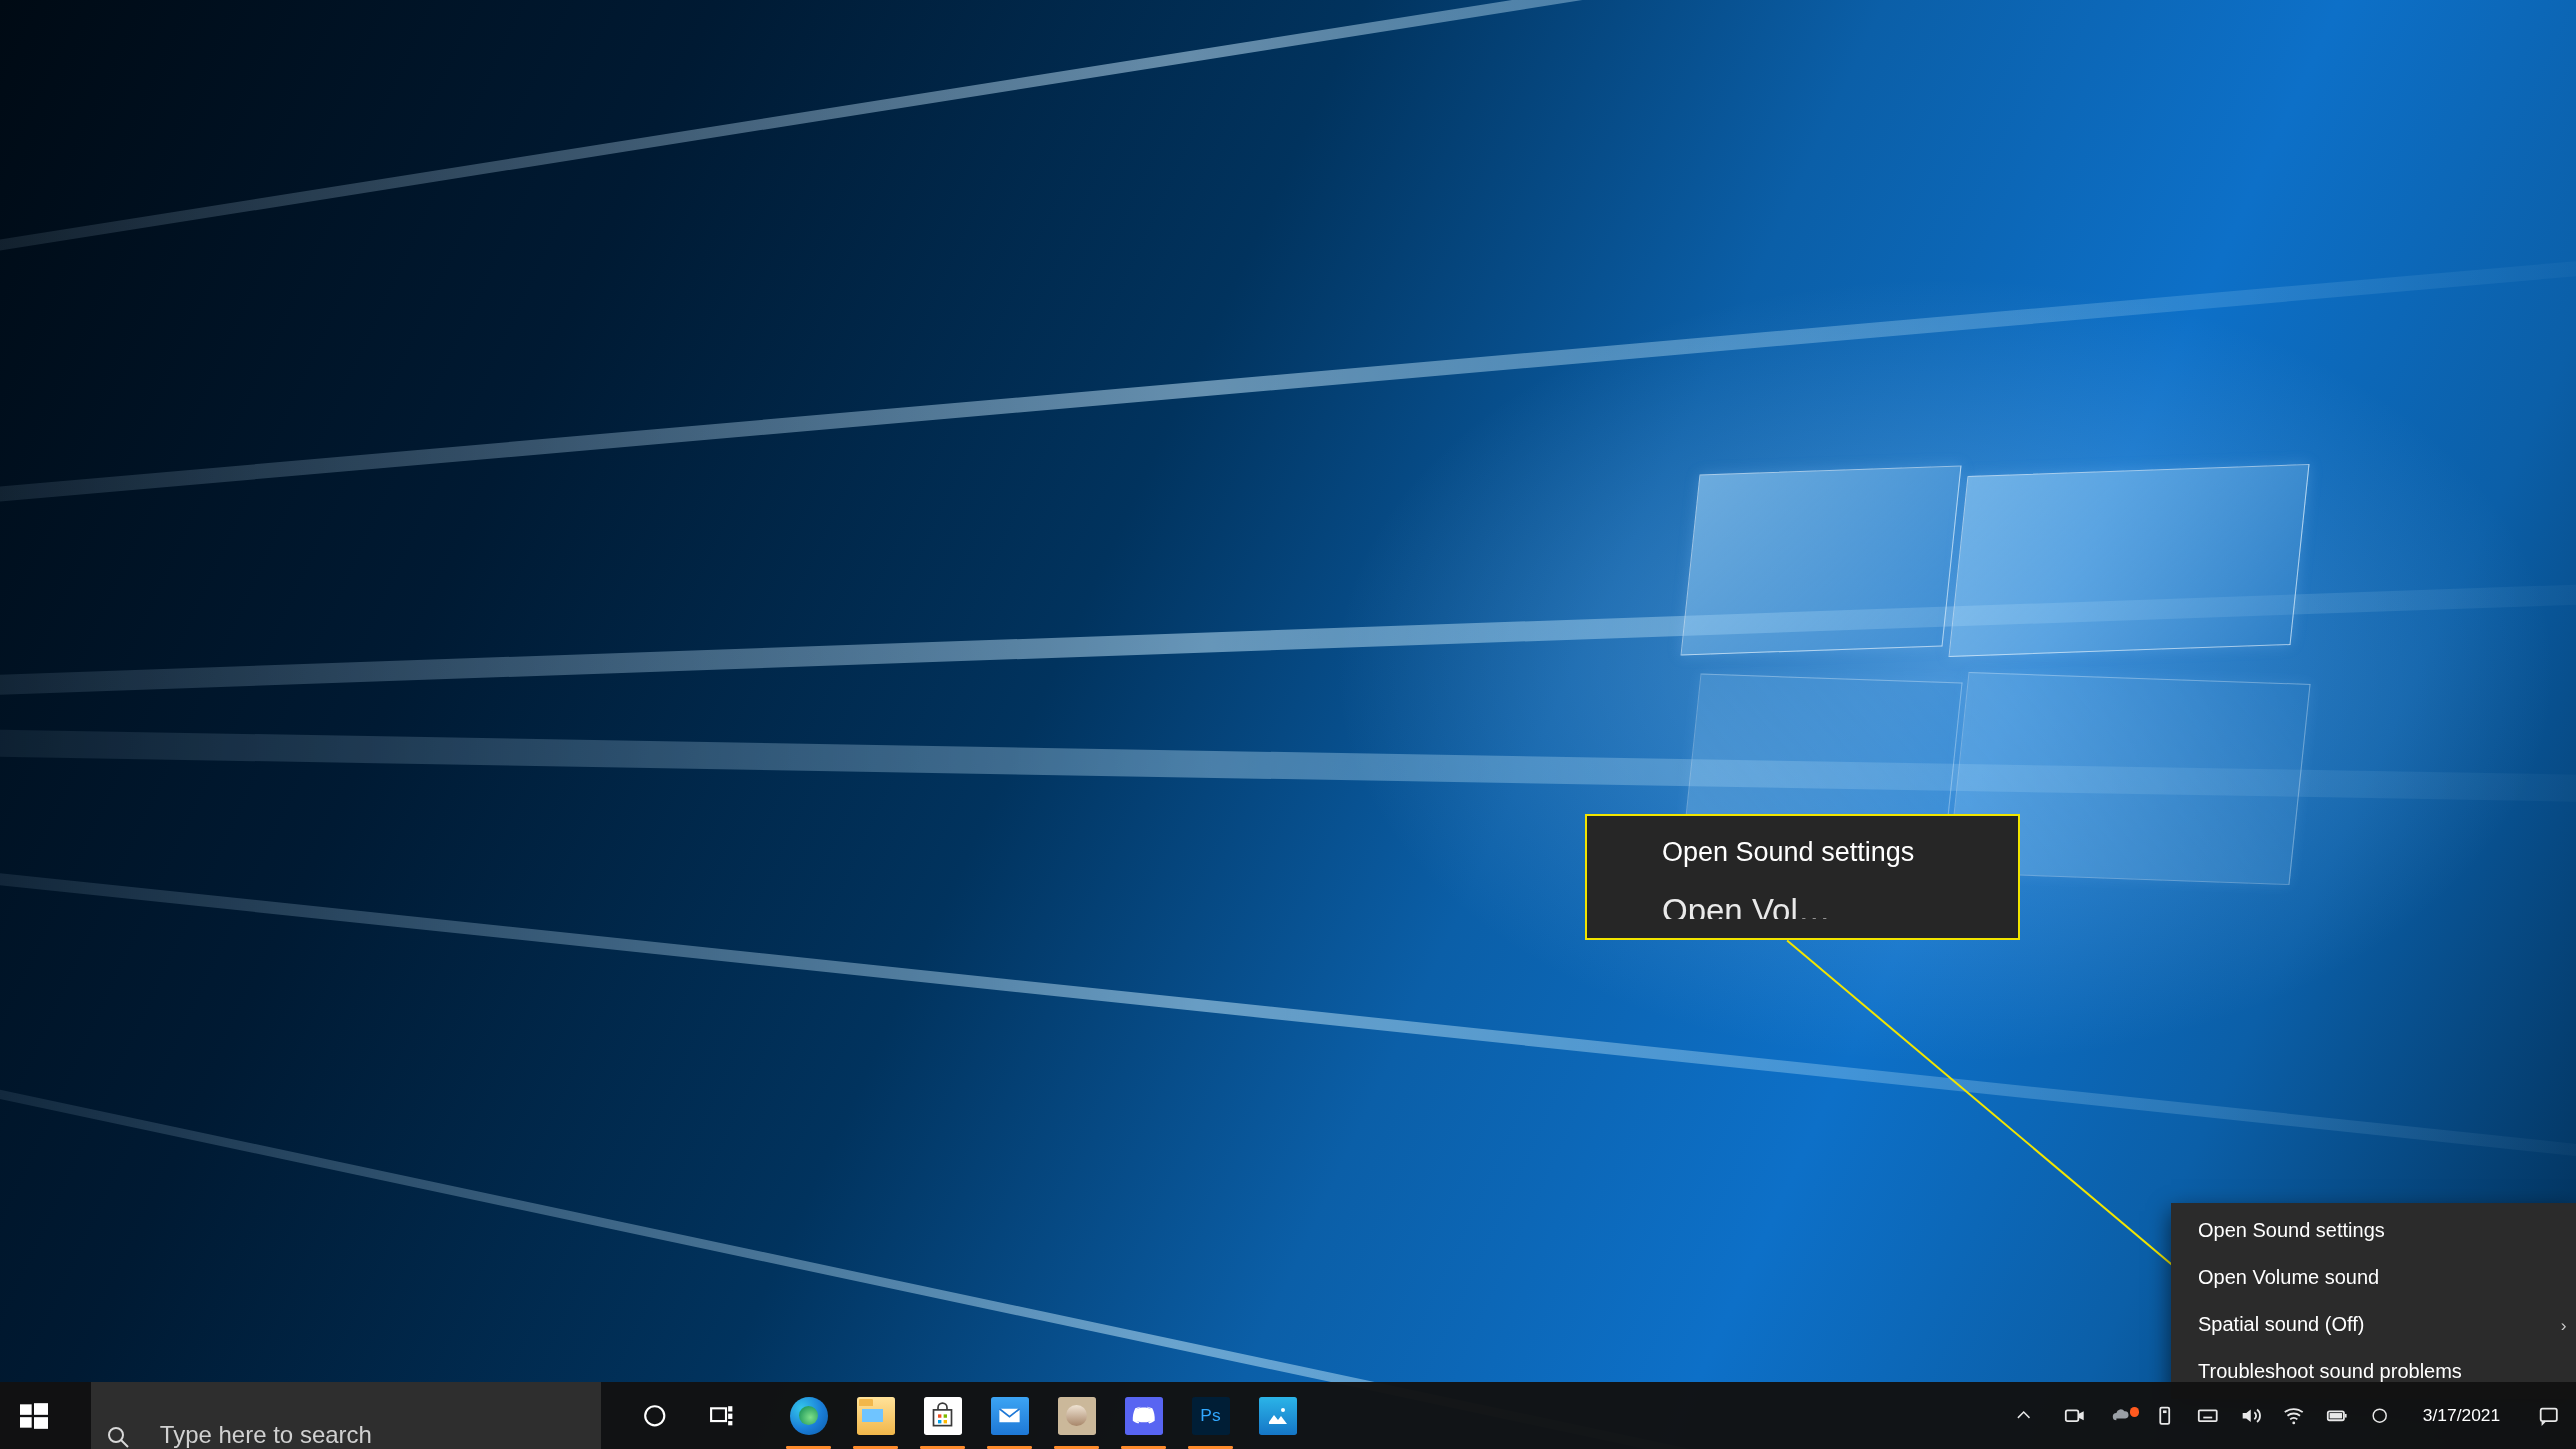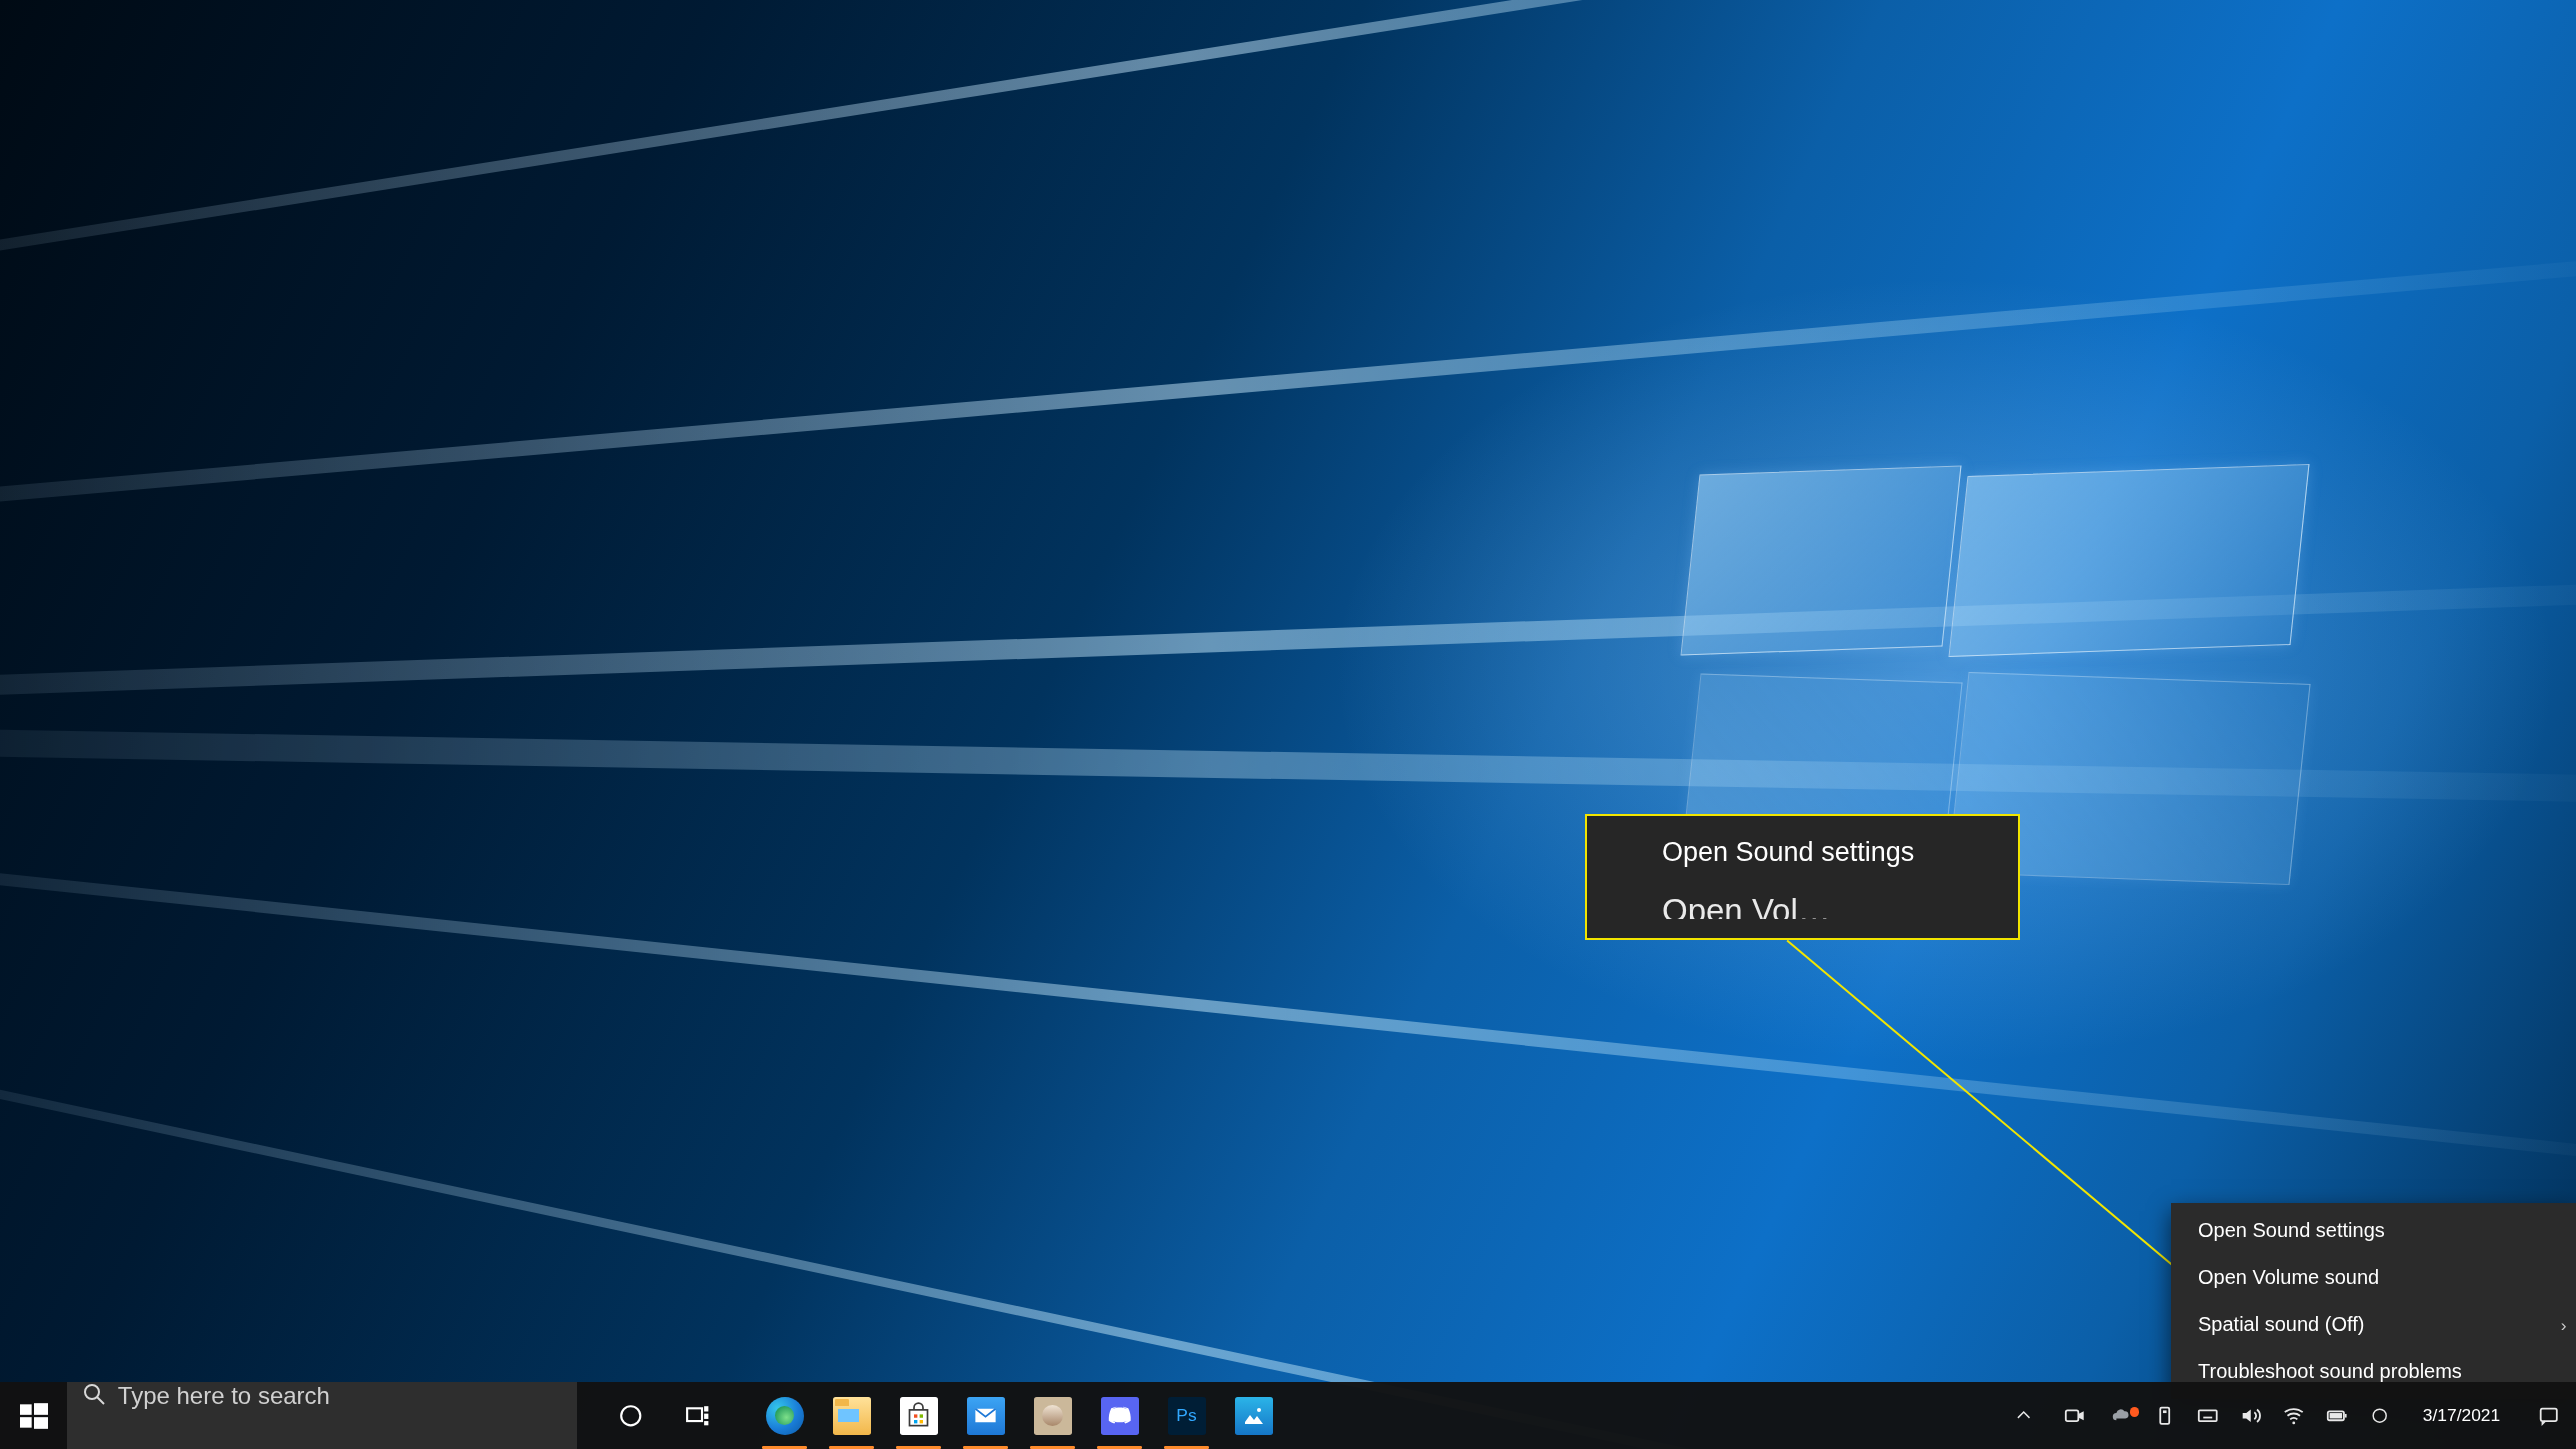--- a/index.html
+++ b/index.html
@@ -46,21 +46,21 @@
     }
     .context-menu .item { height:47px; display:flex; align-items:center; padding:0 27px; font-size:20px; position:relative; }
     .context-menu .chev { position:absolute; right:9.4px; top:50%; transform:translateY(-50%); font-size:17.4px; color:#ccc; }
 
     
     .taskbar { position:absolute; left:0; right:0; bottom:0; height:67px; background:rgba(18,18,18,0.97); display:flex; align-items:stretch; }
 
     .start-btn { width:67px; display:flex; align-items:center; justify-content:center; }
     .start-btn svg { width:28px; height:28px; }
 
-    .search-box { width:510px; display:flex; align-items:flex-start; background:#2e2e2e; color:#c8c8c8; padding:0 14.8px; gap:12px; }
+    .search-box { width:510px; display:flex; align-items:flex-end; background:#2e2e2e; color:#c8c8c8; padding:0 14.8px; gap:30px;margin-left:24px; }
     .search-box .mag { width:24px; height:24px; }
     .search-box .ph { font-size:24px; font-weight:400; color:#d0d0d0; }
 
     .tb-gap { width:20px; }
 
     .tb-icon { width:67px; display:flex; align-items:center; justify-content:center; position:relative; }
     .under { position:absolute; bottom:0; left:10.7px; right:10.7px; height:3.4px; background:#ff8b2c; border-radius:1.3px; }
 
     .tray { margin-left:auto; display:flex; align-items:center; }
     .tray-icon { width:43px; display:flex; align-items:center; justify-content:center; color:#e8e8e8; }

